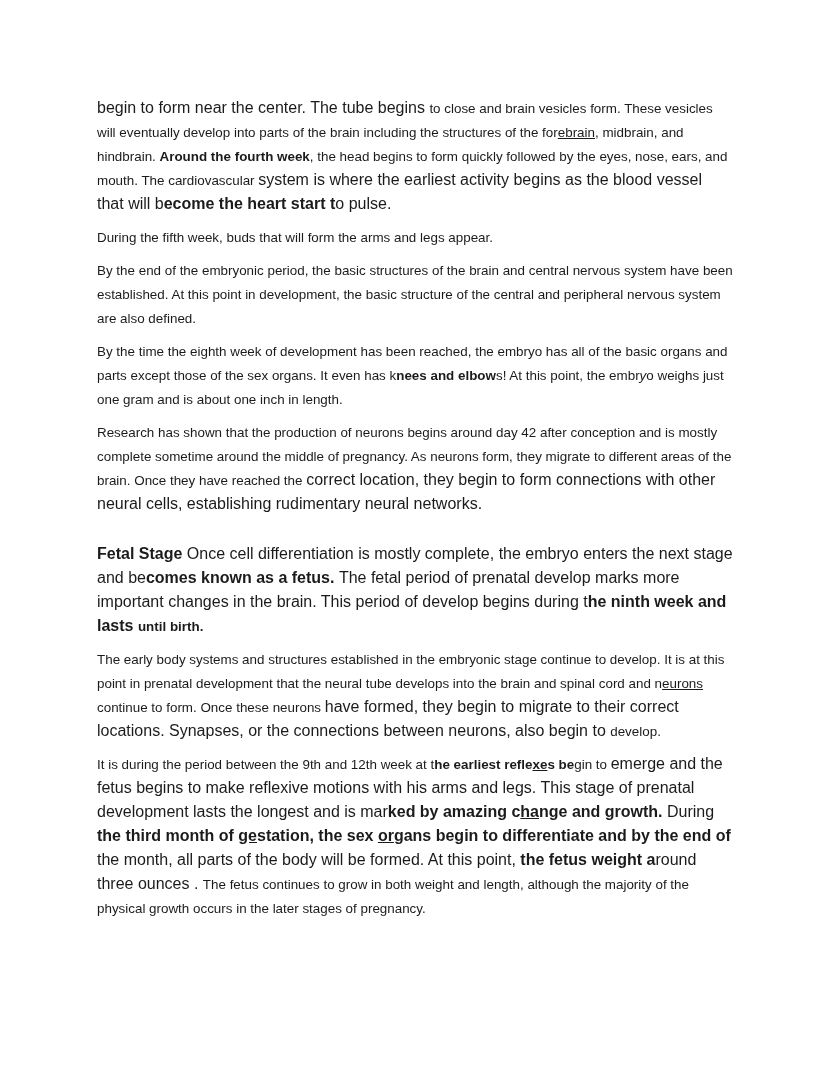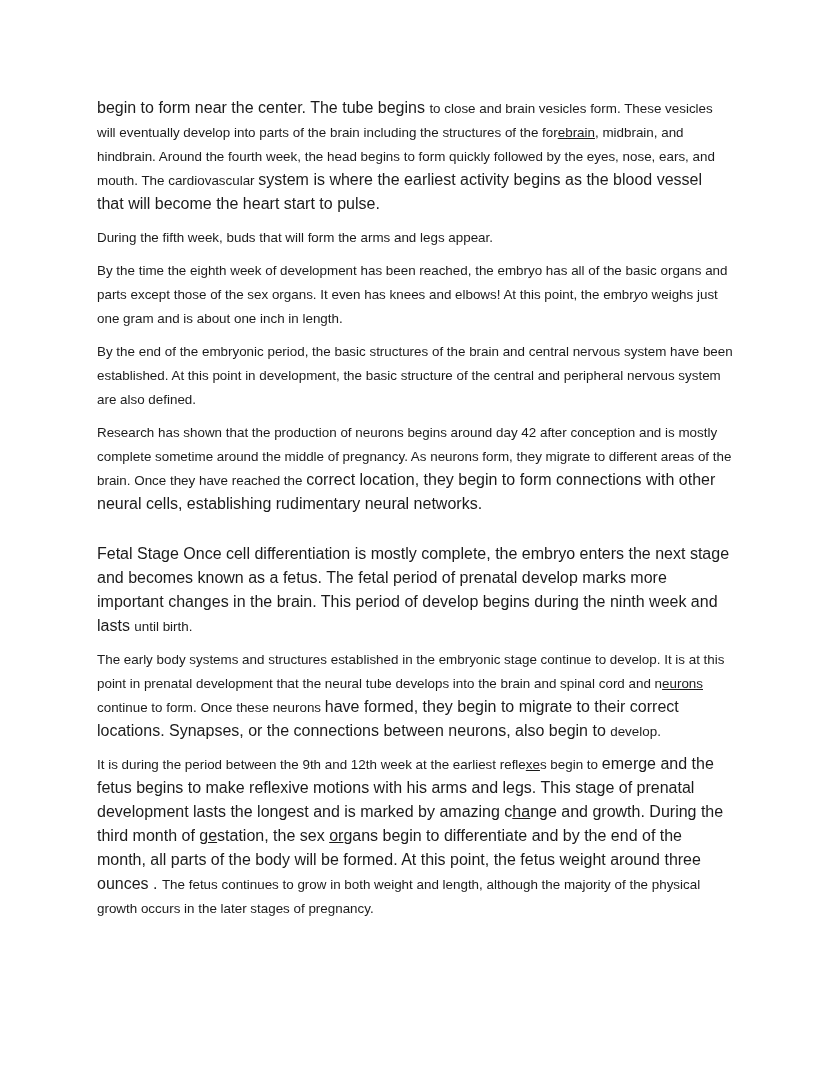--- a/index.html
+++ b/index.html
@@ -25,31 +25,31 @@
   .doc-content p {
     margin: 0 0 9px 0;
     line-height: 1.5;
     text-align: left;
   }
   .doc-content p.gap-before {
     margin-top: 26px;
   }
   .sm { font-size: 13.4px; }
   .lg { font-size: 16px; }
-  .b  { font-weight: normal; margin-top: 24px; }
+  .b  { font-weight: bold; margin-top: 24px; }
   .u  { text-decoration: underline; }
   .i  { font-style: italic; }
 </style>
 </head>
 <body>
 
 <div class="page">
   <div class="doc-content">
       <p><span class="lg">begin to form near the center. The tube begins </span><span class="sm">to close and brain vesicles form. These vesicles will eventually develop into parts of the brain including the structures of the for</span><span class="sm u">ebrain</span><span class="sm">, midbrain, and hindbrain. </span><span class="sm b">Around the fourth week</span><span class="sm">, the head begins to form quickly followed by the eyes, nose, ears, and mouth. The cardiovascular </span><span class="lg">system is where the earliest activity begins as the blood vessel that will b</span><span class="lg b">ecome the heart start t</span><span class="lg">o pulse.</span></p>
       <p><span class="sm">During the fifth week, buds that will form the arms and legs appear.</span></p>
+      <p><span class="sm">By the end of the embryonic period, the basic structures of the brain and central nervous system have been established. At this point in development, the basic structure of the central and peripheral nervous system are also defined.</span></p>
       <p><span class="sm">By the time the eighth week of development has been reached, the embryo has all of the basic organs and parts except those of the sex organs. It even has k</span><span class="sm b">nees and elbow</span><span class="sm">s! At this point, the embr</span><span class="sm i">y</span><span class="sm">o weighs just one gram and is about one inch in length.</span></p>
-      <p><span class="sm">By the end of the embryonic period, the basic structures of the brain and central nervous system have been established. At this point in development, the basic structure of the central and peripheral nervous system are also defined.</span></p>
       <p><span class="sm">Research has shown that the production of neurons begins around day 42 after conception and is mostly complete sometime around the middle of pregnancy. As neurons form, they migrate to different areas of the brain. Once they have reached the </span><span class="lg">correct location, they begin to form connections with other neural cells, establishing rudimentary neural networks.</span></p>
       <p class="gap-before"><span class="lg b">Fetal Stage </span><span class="lg">Once cell differentiation is mostly complete, the embryo enters the next stage and be</span><span class="lg b">comes known as a fetus. </span><span class="lg">The fetal period of prenatal develop marks more important changes in the brain. This period of develop begins during t</span><span class="lg b">he ninth week and lasts </span><span class="sm b">until birth.</span></p>
       <p><span class="sm">The early body systems and structures established in the embryonic stage continue to develop. It is at this point in prenatal development that the neural tube develops into the brain and spinal cord and n</span><span class="sm u">eurons </span><span class="sm">continue to form. Once these neurons </span><span class="lg">have formed, they begin to migrate to their correct locations. Synapses, or the connections between neurons, also begin to </span><span class="sm">develop.</span></p>
       <p><span class="sm">It is during the period between the 9th and 12th week at t</span><span class="sm b">he earliest refle</span><span class="sm b u">xe</span><span class="sm b">s be</span><span class="sm">gin to </span><span class="lg">emerge and the fetus begins to make reflexive motions with his arms and legs. </span><span class="lg">This stage of prenatal development lasts the longest and is mar</span><span class="lg b">ked by amazing c</span><span class="lg b u">ha</span><span class="lg b">nge and growth. </span><span class="lg">During </span><span class="lg b">the third month of </span><span class="lg b u">ge</span><span class="lg b">station, the sex </span><span class="lg b u">or</span><span class="lg b">gans begin to differentiate and by the end of </span><span class="lg">the month, all parts of the body will be formed. At this point, </span><span class="lg b">the fetus weight a</span><span class="lg">round three ounces .   </span><span class="sm">The fetus continues to grow in both weight and length, although the majority of the physical growth occurs in the later stages of pregnancy.</span></p>
     </div>
 </div>
 
 </body></html>

